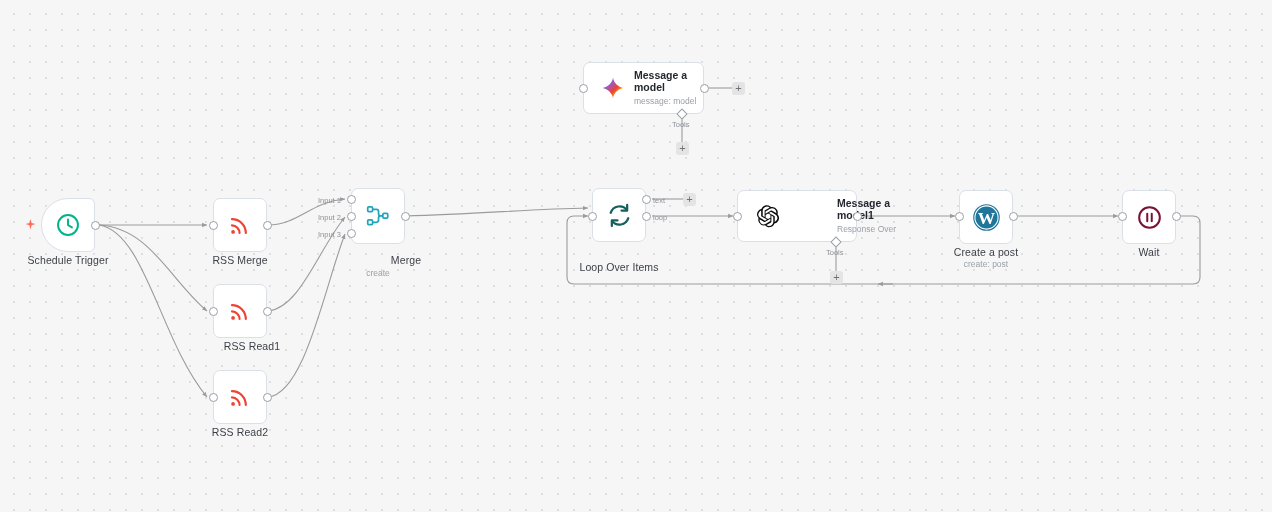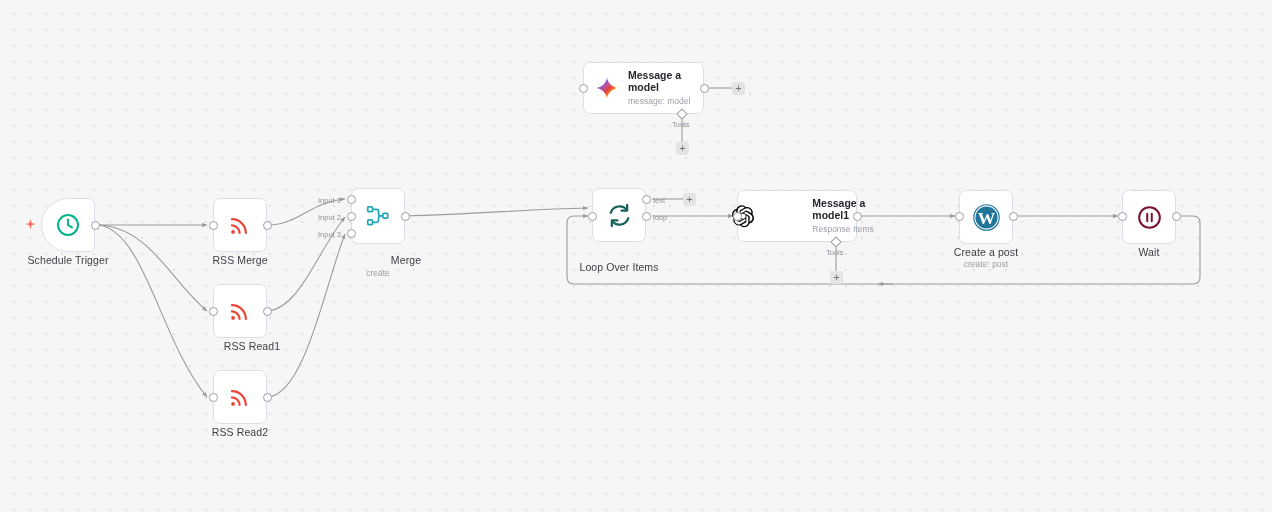--- a/index.html
+++ b/index.html
@@ -36,22 +36,22 @@
     box-sizing: border-box;
     display: flex;
     align-items: center;
     justify-content: center;
   }
   .node.trigger {
     border-top-left-radius: 32px;
     border-bottom-left-radius: 32px;
   }
   .node.wide {
-    justify-content: center;
-    padding-left: 10px;
+    justify-content: space-between;
+    padding-left: 17px;
   }
   .node-label {
     position: absolute;
     font-size: 10.5px;
     color: #3b3f46;
     text-align: center;
     white-space: nowrap;
     letter-spacing: 0.1px;
   }
   .node-sublabel {
@@ -300,21 +300,21 @@
   <div class="node-label" style="left:559px; top:237px; width:120px;margin-top:24px;">Loop Over Items</div>
 
   <div class="node wide" style="left:737px; top:190px; width:120px; height:52px;gap:48px;">
     <span class="icon-box">
       <svg width="25" height="25" viewBox="0 0 24 24" fill="#0d0d0d">
         <path d="M21.6 9.9a5.3 5.3 0 0 0-.46-4.37 5.4 5.4 0 0 0-5.8-2.59A5.36 5.36 0 0 0 6.3 4.6a5.3 5.3 0 0 0-3.55 2.57 5.4 5.4 0 0 0 .67 6.33 5.3 5.3 0 0 0 .46 4.37 5.4 5.4 0 0 0 5.8 2.59 5.35 5.35 0 0 0 9.04-1.66 5.3 5.3 0 0 0 3.55-2.57 5.4 5.4 0 0 0-.67-6.33zm-8.05 11.2a4 4 0 0 1-2.56-.92l.13-.07 4.25-2.45a.7.7 0 0 0 .35-.6V11.1l1.8 1.04a.06.06 0 0 1 .03.05v4.96a4 4 0 0 1-4 4.05zM4.95 17.4a3.98 3.98 0 0 1-.48-2.68l.13.08 4.25 2.45c.21.13.48.13.7 0l5.19-3v2.08a.07.07 0 0 1-.03.06l-4.3 2.48a4.01 4.01 0 0 1-5.46-1.47zM3.83 8.1a4 4 0 0 1 2.08-1.75v5.05c0 .25.13.48.35.6l5.17 2.98-1.8 1.04a.07.07 0 0 1-.06 0L5.26 13.5A4.01 4.01 0 0 1 3.83 8.1zm14.76 3.43l-5.19-3 1.8-1.04a.07.07 0 0 1 .07 0l4.3 2.49a4 4 0 0 1-.62 7.22v-5.06a.7.7 0 0 0-.36-.61zm1.79-2.7l-.13-.08-4.24-2.47a.69.69 0 0 0-.7 0l-5.18 3V7.2a.06.06 0 0 1 .02-.06l4.3-2.48a4.01 4.01 0 0 1 5.94 4.15zM9.24 12.55l-1.8-1.04a.07.07 0 0 1-.03-.05V6.5a4.01 4.01 0 0 1 6.57-3.08l-.13.07L9.6 5.94a.7.7 0 0 0-.35.6zm.98-2.1L12.53 9.1l2.31 1.33v2.67l-2.3 1.33-2.32-1.33z"></path>
       </svg>
     </span>
     <span class="inline-text-wrap">
       <span class="inline-title">Message a model1</span>
-      <span class="inline-sub">Response Items</span>
+      <span class="inline-sub">Response Over</span>
     </span>
   </div>
   <div class="port" style="left:733px; top:211.5px;"></div>
   <div class="port" style="left:853px; top:211.5px;"></div>
   <div class="port-diamond" style="left:832px; top:238px;"></div>
   <div class="port-label" style="left:826px; top:248px;">Tools</div>
   <div class="plus-btn" style="left:830px; top:271px;">+</div>
 
   <div class="node" style="left:959px; top:190px; width:54px; height:54px;">
     <span class="icon-box">

